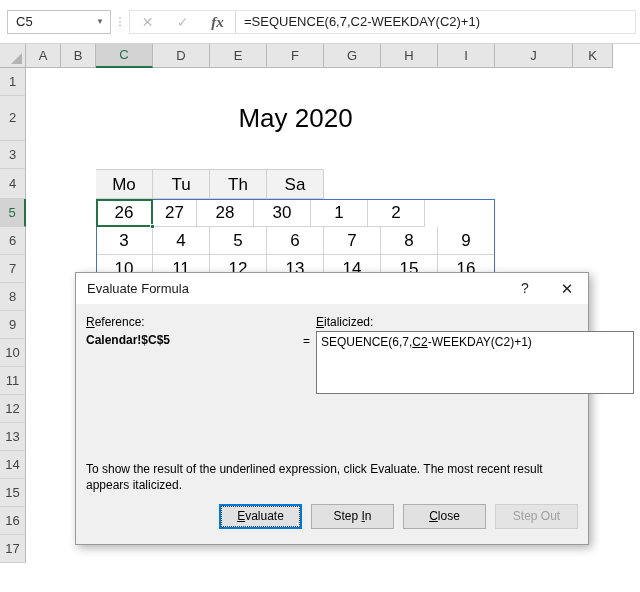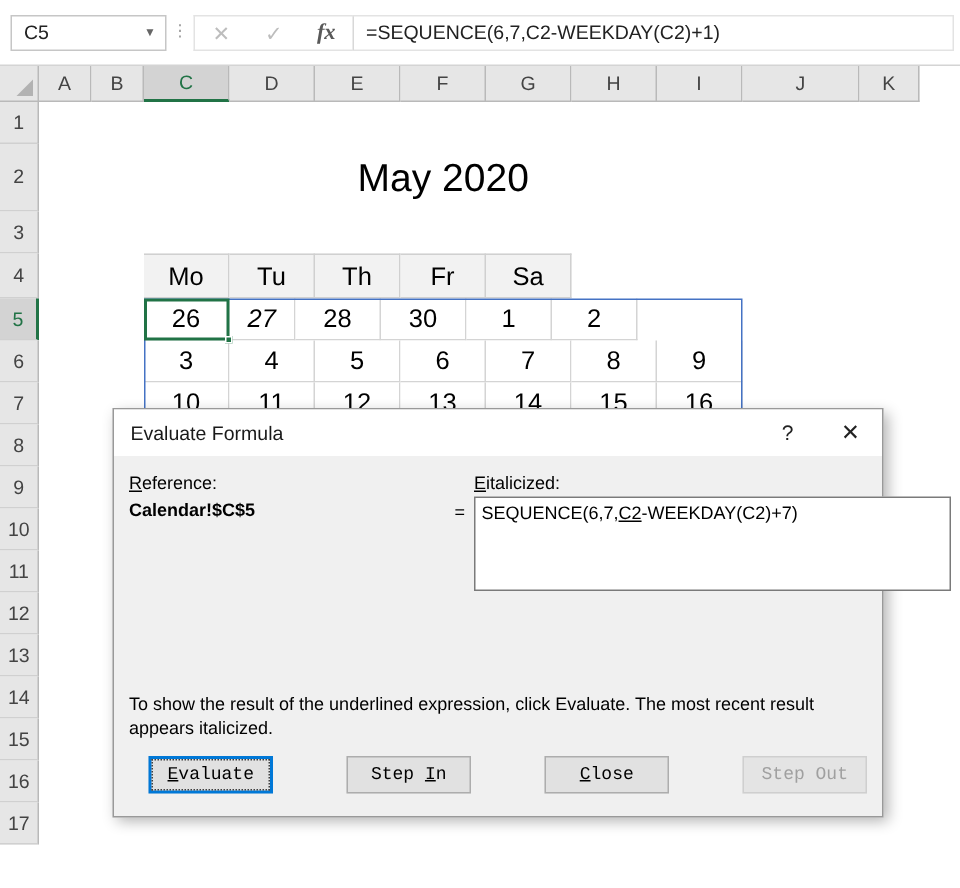--- a/index.html
+++ b/index.html
@@ -343,22 +343,21 @@
   }
   .dlg-btn {
     width: 83px; height: 25px;
     background: #e1e1e1;
     border: 1px solid #adadad;
     box-sizing: border-box;
     font-size: 12px;
     color: #000000;
     text-align: center;
     line-height: 23px;
-    font-family: Liberation Mono, monospace;
-    margin-left: 40px;
+    font-family: Liberation Sans, sans-serif;
   }
   .dlg-btn.default {
     border: 2px solid #0078d7;
     line-height: 21px;
   }
   .dlg-btn.default .inner {
     display: block;
     border: 1px dotted #404040;
     margin: 0;
     height: 19px;
@@ -462,30 +461,29 @@
           <div class="cell" style="width: 57px; height: 28px;"></div>
           <div class="cell" style="width: 78px; height: 28px;"></div>
           <div class="cell" style="width: 40px; height: 28px;"></div>
         </div>
         <div class="grid-row" style="height: 30px;">
           <div class="cell" style="width: 35px; height: 30px; line-height: 30px;"></div>
           <div class="cell" style="width: 35px; height: 30px; line-height: 30px;"></div>
           <div class="cell hdr" style="width: 57px; height: 30px; line-height: 30px;">Mo</div>
           <div class="cell hdr" style="width: 57px; height: 30px; line-height: 30px;">Tu</div>
           <div class="cell hdr" style="width: 57px; height: 30px; line-height: 30px;">Th</div>
-          <div class="cell hdr" style="width: 57px; height: 30px; line-height: 30px;">Fr</div>
           <div class="cell hdr" style="width: 57px; height: 30px; line-height: 30px;">Sa</div>
           <div class="cell" style="width: 78px; height: 30px; line-height: 30px;"></div>
           <div class="cell" style="width: 40px; height: 30px; line-height: 30px;"></div>
         </div>
         <div class="grid-row" style="height: 28px;">
           <div class="cell" style="width: 35px; height: 28px; line-height: 28px;"></div>
           <div class="cell" style="width: 35px; height: 28px; line-height: 28px;"></div>
           <div class="cell day bordered" style="width: 57px; height: 28px; line-height: 28px;">26</div>
-          <div class="cell day bordered" style="width: 44px; height: 28px; line-height: 28px; font-style: italic;">27</div>
+          <div class="cell day bordered" style="width: 44px; height: 28px; line-height: 28px;">27</div>
           <div class="cell day bordered" style="width: 57px; height: 28px; line-height: 28px;">28</div>
           <div class="cell day bordered" style="width: 57px; height: 28px; line-height: 28px;">30</div>
           <div class="cell day bordered" style="width: 57px; height: 28px; line-height: 28px;">1</div>
           <div class="cell day bordered" style="width: 57px; height: 28px; line-height: 28px;">2</div>
           <div class="cell" style="width: 78px; height: 28px; line-height: 28px;"></div>
           <div class="cell" style="width: 40px; height: 28px; line-height: 28px;"></div>
         </div>
         <div class="grid-row" style="height: 28px;">
           <div class="cell" style="width: 35px; height: 28px; line-height: 28px;"></div>
           <div class="cell" style="width: 35px; height: 28px; line-height: 28px;"></div>
@@ -657,21 +655,21 @@
       <span class="dlg-close">✕</span>
     </div>
 
     <div class="dlg-body">
       <div class="lbl-reference"><u>R</u><span>eference:</span></div>
       <div class="val-reference">Calendar!$C$5</div>
       <div class="eq-sign">=</div>
 
       <div class="lbl-evaluation"><u>E</u><span>italicized:</span></div>
 
-      <div class="eval-box"><span>SEQUENCE(6,7,</span><u>C2</u><span>-WEEKDAY(C2)+7)</span></div>
+      <div class="eval-box"><span>SEQUENCE(6,7,</span><u>C2</u><span>-WEEKDAY(C2)+1)</span></div>
 
       <div class="dlg-sep"></div>
     </div>
 
     <div class="dlg-footer">
       <div class="hint-text">To show the result of the underlined expression, click Evaluate.  The most recent result appears italicized.</div>
       <div class="btn-row" id="btn-row">
           <div class="dlg-btn default">
             <span class="inner"><u>E</u>valuate</span>
           </div>

